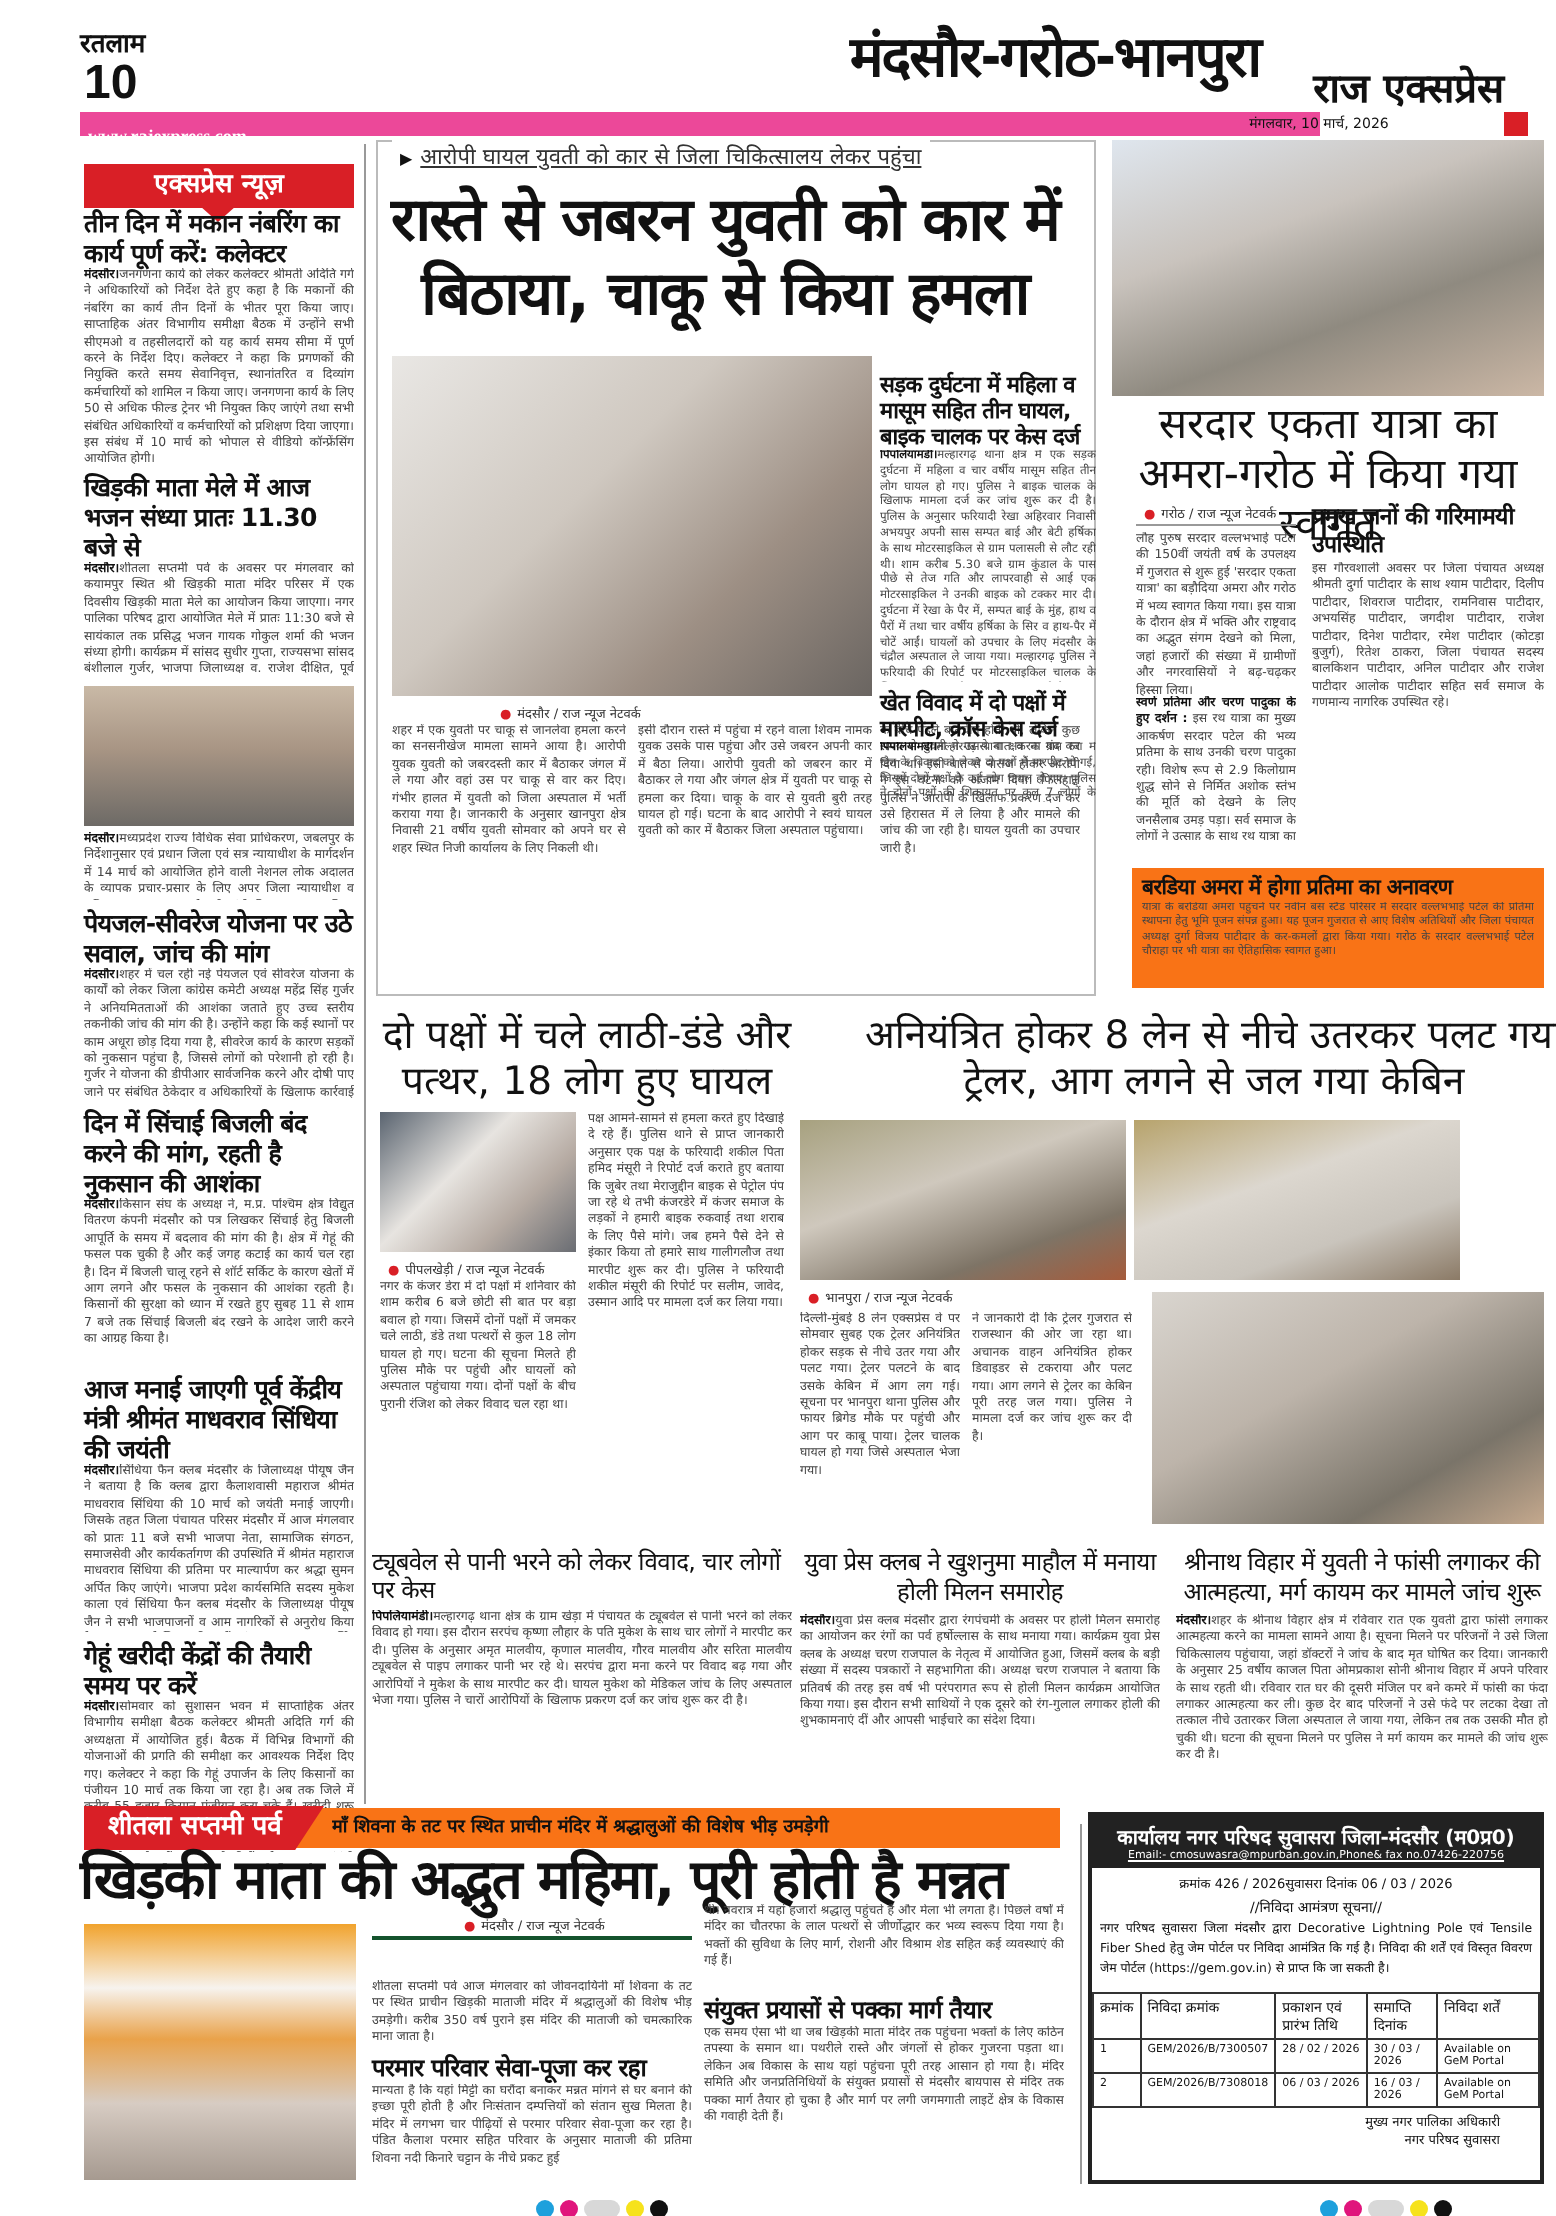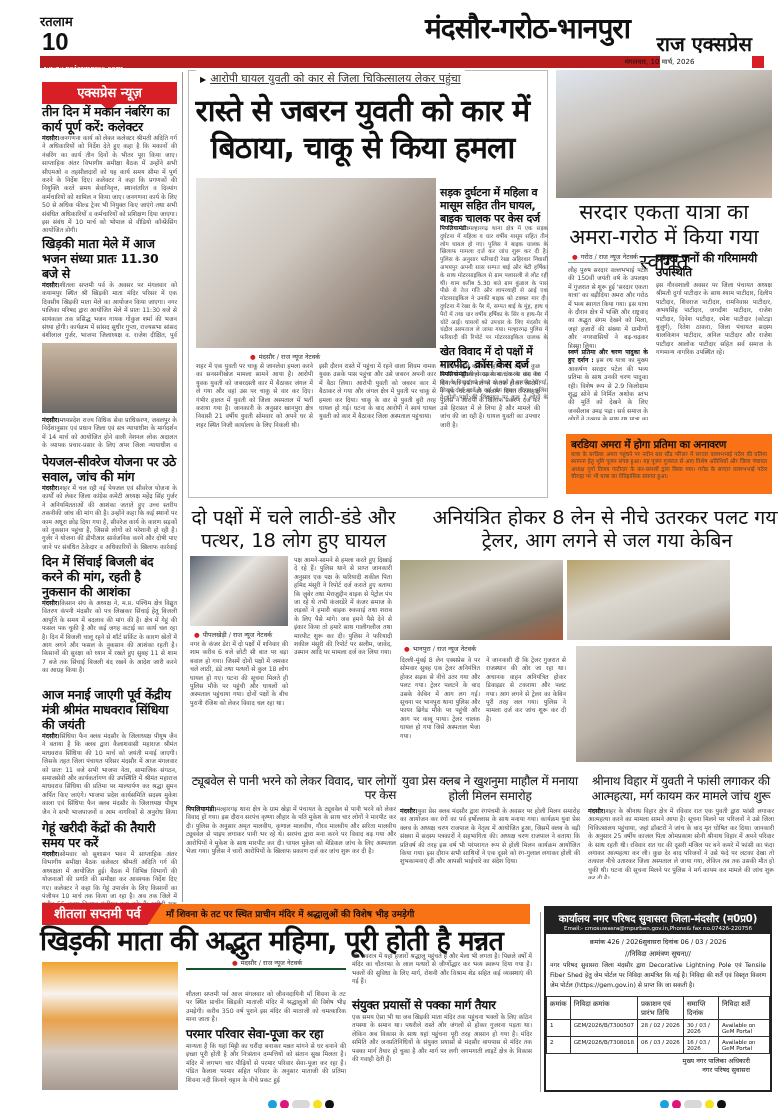--- a/index.html
+++ b/index.html
@@ -2,21 +2,21 @@
 <html><head>
 <meta charset="utf-8">
 <style>
 *{box-sizing:border-box;margin:0;padding:0}
 body{width:778px;height:1108px;background:#fff;font-family:"DejaVu Sans",sans-serif;color:#111;position:relative;overflow:hidden}
 .abs{position:absolute}
 .hdr-city{left:40px;top:12px;font-size:13px;font-weight:bold}
 .hdr-page{left:42px;top:28px;font-size:24px;font-weight:bold;font-family:"Liberation Sans",sans-serif}
 .hdr-title{left:200px;top:8px;width:430px;text-align:right;font-size:28px;font-weight:bold;letter-spacing:-1px;font-family:"DejaVu Sans Condensed","DejaVu Sans",sans-serif}
 .hdr-brand{left:612px;top:30px;width:140px;text-align:right;font-size:20px;font-weight:bold}
-.redbar{left:40px;top:56px;width:620px;height:12px;background:#b91c1c}
+.redbar{left:40px;top:56px;width:620px;height:12px;background:#ec4899}
 .redbar span{color:#fff;font-size:9px;font-weight:bold;font-family:"Liberation Serif",serif;padding-left:4px;line-height:12px}
 .hdr-date{left:612px;top:56px;width:95px;font-size:7px;text-align:center;line-height:12px}
 .hdr-square{left:752px;top:56px;width:12px;height:12px;background:#d91f26}
 .colrule{width:1px;background:#999}
 .expnews{left:42px;top:82px;width:135px;height:22px;background:#d91f26;color:#fff;font-size:13px;font-weight:bold;text-align:center;line-height:22px}
 .expnews:after{content:"";position:absolute;left:58px;bottom:-7px;border-left:9px solid transparent;border-right:9px solid transparent;border-top:8px solid #d91f26}
 h3.lh{font-size:12.5px;font-weight:bold;line-height:15px;letter-spacing:-0.3px}
 p.body{font-size:6.2px;line-height:8.4px;color:#444;text-align:justify}
 p.body b{color:#111}
 .photo{background:#888;overflow:hidden}
@@ -131,21 +131,21 @@
 <div class="abs photo" style="left:400px;top:560px;width:163px;height:80px;background:linear-gradient(160deg,#a7a17f 0%,#cfc8bd 40%,#7e7466 75%,#a65b3b 100%)"></div>
 <div class="abs photo" style="left:567px;top:560px;width:163px;height:80px;background:linear-gradient(160deg,#b7a36c 0%,#dcd7cf 40%,#c9c4bc 70%,#8b7a66 100%)"></div>
 <div class="abs dateline" style="left:404px;top:644px">भानपुरा / राज न्यूज नेटवर्क</div>
 <div class="abs" style="left:400px;top:656px;width:166px;display:flex;gap:6px">
   <p class="body" style="flex:1;height:100px;overflow:hidden">दिल्ली-मुंबई 8 लेन एक्सप्रेस वे पर सोमवार सुबह एक ट्रेलर अनियंत्रित होकर सड़क से नीचे उतर गया और पलट गया। ट्रेलर पलटने के बाद उसके केबिन में आग लग गई। सूचना पर भानपुरा थाना पुलिस और फायर ब्रिगेड मौके पर पहुंची और आग पर काबू पाया। ट्रेलर चालक घायल हो गया जिसे अस्पताल भेजा गया।</p>
   <p class="body" style="flex:1;height:100px;overflow:hidden">ने जानकारी दी कि ट्रेलर गुजरात से राजस्थान की ओर जा रहा था। अचानक वाहन अनियंत्रित होकर डिवाइडर से टकराया और पलट गया। आग लगने से ट्रेलर का केबिन पूरी तरह जल गया। पुलिस ने मामला दर्ज कर जांच शुरू कर दी है।</p>
 </div>
 <div class="abs photo" style="left:576px;top:646px;width:196px;height:116px;background:linear-gradient(150deg,#d9d5cf 0%,#bdb4aa 40%,#7a7469 75%,#c4a88d 100%)"></div>
 
 <div class="abs" style="left:186px;top:774px;width:210px">
-  <h3 class="lh" style="text-align:right;font-size:12px;line-height:14px;font-weight:normal">ट्यूबवेल से पानी भरने को लेकर विवाद, चार लोगों पर केस</h3>
+  <h3 class="lh" style="text-align:left;font-size:12px;line-height:14px;font-weight:normal">ट्यूबवेल से पानी भरने को लेकर विवाद, चार लोगों पर केस</h3>
   <p class="body" style="height:66px;overflow:hidden;margin-top:3px"><b>पिपलियामंडी।</b><span>मल्हारगढ़ थाना क्षेत्र के ग्राम खेड़ा में पंचायत के ट्यूबवेल से पानी भरने को लेकर विवाद हो गया। इस दौरान सरपंच कृष्णा लौहार के पति मुकेश के साथ चार लोगों ने मारपीट कर दी। पुलिस के अनुसार अमृत मालवीय, कृणाल मालवीय, गौरव मालवीय और सरिता मालवीय ट्यूबवेल से पाइप लगाकर पानी भर रहे थे। सरपंच द्वारा मना करने पर विवाद बढ़ गया और आरोपियों ने मुकेश के साथ मारपीट कर दी। घायल मुकेश को मेडिकल जांच के लिए अस्पताल भेजा गया। पुलिस ने चारों आरोपियों के खिलाफ प्रकरण दर्ज कर जांच शुरू कर दी है।</span></p>
 </div>
 <div class="abs" style="left:400px;top:774px;width:180px">
   <h3 class="lh" style="text-align:center;font-size:12px;line-height:15px;font-weight:normal">युवा प्रेस क्लब ने खुशनुमा माहौल में मनाया होली मिलन समारोह</h3>
   <p class="body" style="height:66px;overflow:hidden;margin-top:3px"><b>मंदसौर।</b><span>युवा प्रेस क्लब मंदसौर द्वारा रंगपंचमी के अवसर पर होली मिलन समारोह का आयोजन कर रंगों का पर्व हर्षोल्लास के साथ मनाया गया। कार्यक्रम युवा प्रेस क्लब के अध्यक्ष चरण राजपाल के नेतृत्व में आयोजित हुआ, जिसमें क्लब के बड़ी संख्या में सदस्य पत्रकारों ने सहभागिता की। अध्यक्ष चरण राजपाल ने बताया कि प्रतिवर्ष की तरह इस वर्ष भी परंपरागत रूप से होली मिलन कार्यक्रम आयोजित किया गया। इस दौरान सभी साथियों ने एक दूसरे को रंग-गुलाल लगाकर होली की शुभकामनाएं दीं और आपसी भाईचारे का संदेश दिया।</span></p>
 </div>
 <div class="abs" style="left:588px;top:774px;width:186px">
   <h3 class="lh" style="text-align:center;font-size:12px;line-height:15px;font-weight:normal">श्रीनाथ विहार में युवती ने फांसी लगाकर की आत्महत्या, मर्ग कायम कर मामले जांच शुरू</h3>
   <p class="body" style="height:72px;overflow:hidden;margin-top:3px"><b>मंदसौर।</b><span>शहर के श्रीनाथ विहार क्षेत्र में रविवार रात एक युवती द्वारा फांसी लगाकर आत्महत्या करने का मामला सामने आया है। सूचना मिलने पर परिजनों ने उसे जिला चिकित्सालय पहुंचाया, जहां डॉक्टरों ने जांच के बाद मृत घोषित कर दिया। जानकारी के अनुसार 25 वर्षीय काजल पिता ओमप्रकाश सोनी श्रीनाथ विहार में अपने परिवार के साथ रहती थी। रविवार रात घर की दूसरी मंजिल पर बने कमरे में फांसी का फंदा लगाकर आत्महत्या कर ली। कुछ देर बाद परिजनों ने उसे फंदे पर लटका देखा तो तत्काल नीचे उतारकर जिला अस्पताल ले जाया गया, लेकिन तब तक उसकी मौत हो चुकी थी। घटना की सूचना मिलने पर पुलिस ने मर्ग कायम कर मामले की जांच शुरू कर दी है।</span></p>
 </div>

